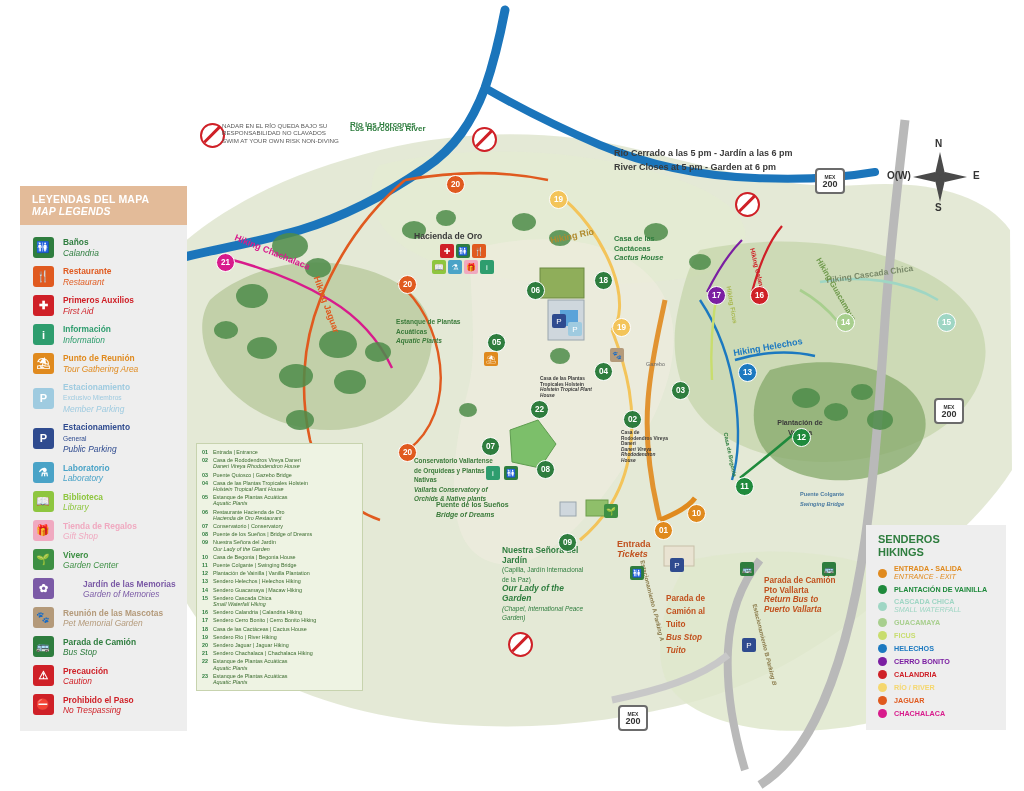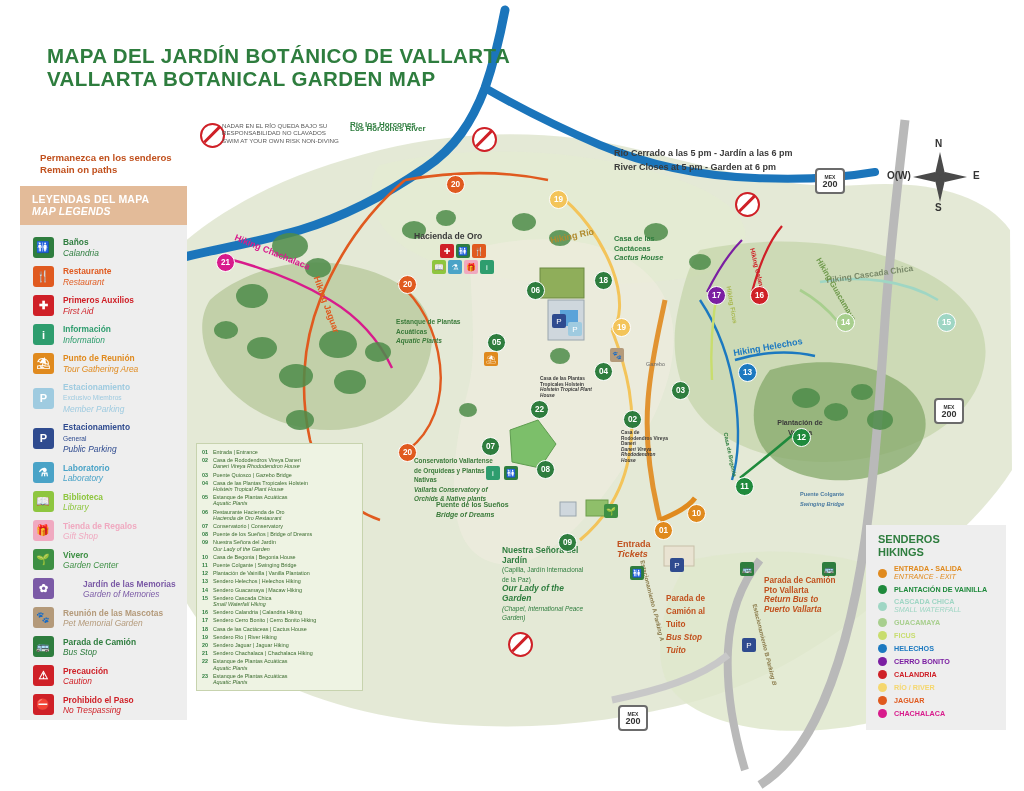--- a/index.html
+++ b/index.html
@@ -16,21 +16,21 @@
   .terrain{position:absolute;left:0;top:0;width:1024px;height:791px;}
 
   
   .title-block{position:absolute;left:47px;top:44px;}
   .title-es{font-size:20.5px;font-weight:bold;color:#2e7d3e;letter-spacing:.4px;line-height:23px;}
   .title-en{font-size:20.5px;font-weight:bold;color:#2e7d3e;letter-spacing:.4px;line-height:23px;}
 
   .stay-paths{position:absolute;left:40px;top:152px;width:160px;color:#c1511e;font-size:9.6px;font-weight:bold;line-height:12px;}
 
   
-  .legend{position:absolute;left:20px;top:186px;width:167px;background:#eeeeee;padding-bottom:1px;}
+  .legend{position:absolute;left:20px;top:186px;width:167px;background:#eeeeee;padding-bottom:12px;}
   .legend-head{background:#e3bb99;padding:7px 10px 8px 12px;}
   .legend-head .l1{color:#ffffff;font-size:10.5px;font-weight:bold;letter-spacing:.2px;}
   .legend-head .l2{color:#ffffff;font-size:10.5px;font-weight:bold;font-style:italic;letter-spacing:.2px;}
   .legend-list{padding:8px 0 0 0;}
   .legend-row{display:flex;align-items:center;padding:4px 0 4px 13px;}
   .legend-ico{width:21px;height:21px;border-radius:3px;flex:0 0 21px;display:flex;align-items:center;justify-content:center;color:#fff;font-size:11px;font-weight:bold;}
   .legend-txt{margin-left:9px;font-size:8.4px;line-height:10.4px;font-weight:bold;}
   .legend-txt .t2{font-weight:normal;font-style:italic;}
 
   
@@ -162,29 +162,21 @@
       <rect x="540" y="268" width="44" height="30" fill="#8fae5a" stroke="#6d8a42"></rect>
       <rect x="548" y="300" width="36" height="40" fill="#cfd7dd" stroke="#9aa6ad"></rect>
       <rect x="560" y="310" width="18" height="16" fill="#5ba3d9"></rect>
       <polygon points="510,430 538,420 556,444 540,468 512,462" fill="#7cbf6a" stroke="#5e9c4f"></polygon>
       <rect x="586" y="500" width="22" height="16" fill="#8fbf6a" stroke="#6d9c4a"></rect>
       <rect x="560" y="502" width="16" height="14" fill="#cfd7dd" stroke="#9aa6ad"></rect>
       <rect x="664" y="546" width="30" height="20" fill="#e9e3d2" stroke="#c7bfa8"></rect>
     </g>
   </svg>
 
-  <div class="title-block">
-    <div class="title-es">MAPA DEL JARDÍN BOTÁNICO DE VALLARTA</div>
-    <div class="title-en">VALLARTA BOTANICAL GARDEN  MAP</div>
-  </div>
-
-  <div class="stay-paths">
-    <div>Permanezca en los senderos</div>
-    <div>Remain on paths</div>
-  </div>
+
 
   <div class="legend">
     <div class="legend-head">
       <div class="l1">LEYENDAS DEL MAPA</div>
       <div class="l2">MAP LEGENDS</div>
     </div>
     <div class="legend-list" id="legend-list">
         <div class="legend-row">
           <div class="legend-ico" style="background: rgb(46, 125, 62);">🚻</div>
           <div class="legend-txt" style="color: rgb(46, 125, 62);"><span>Baños</span><br><span class="t2">Calandria</span></div>

